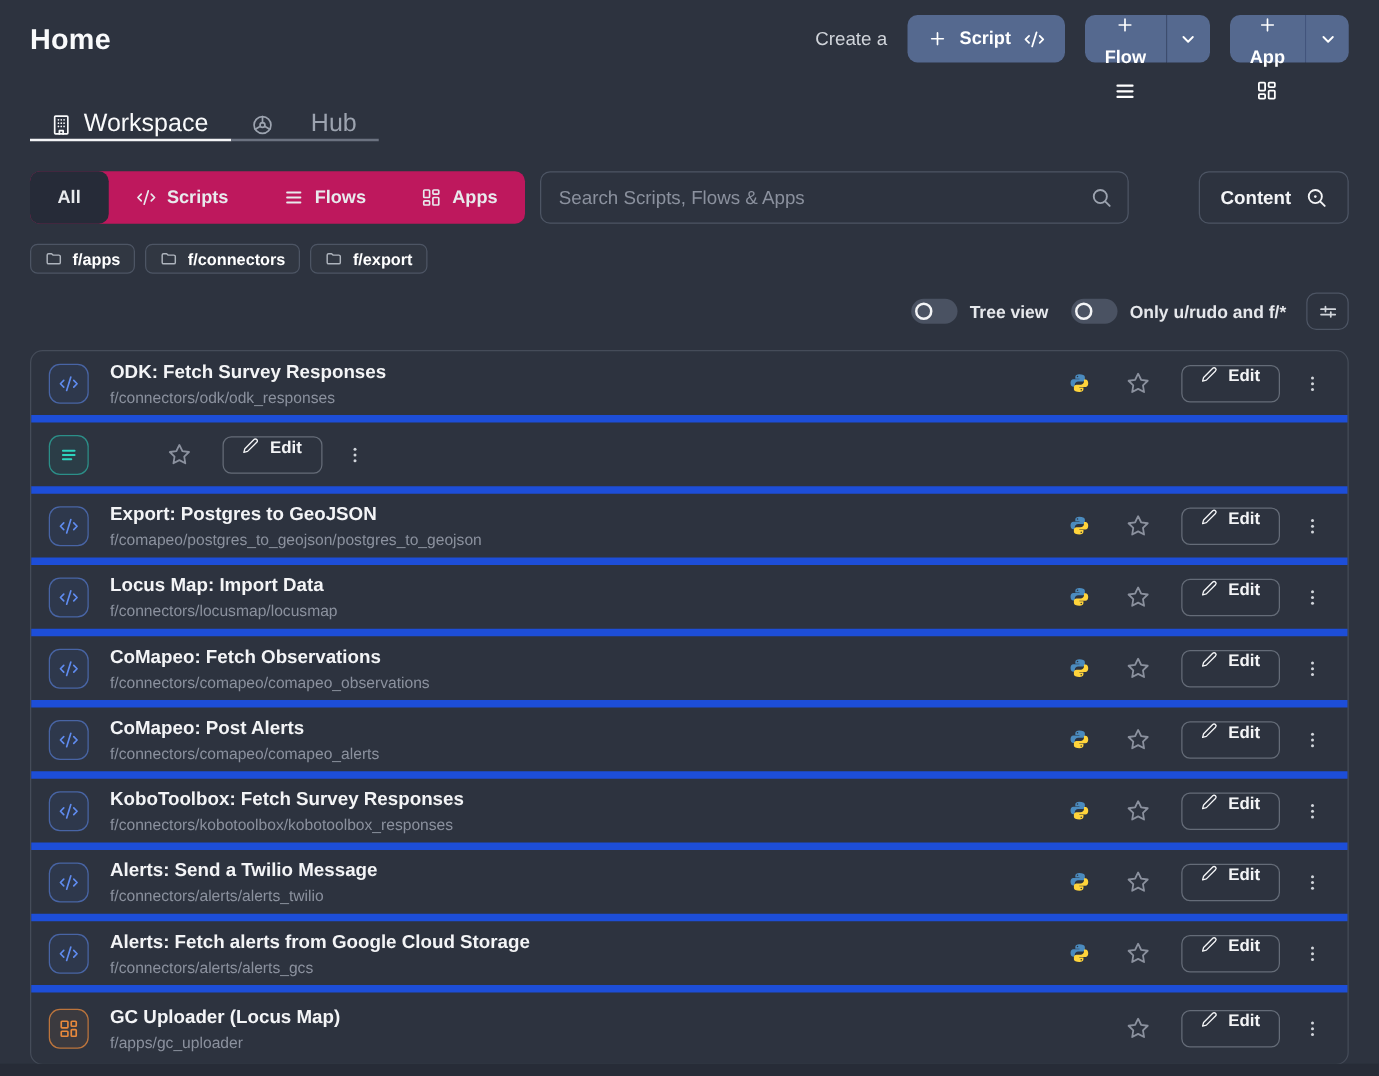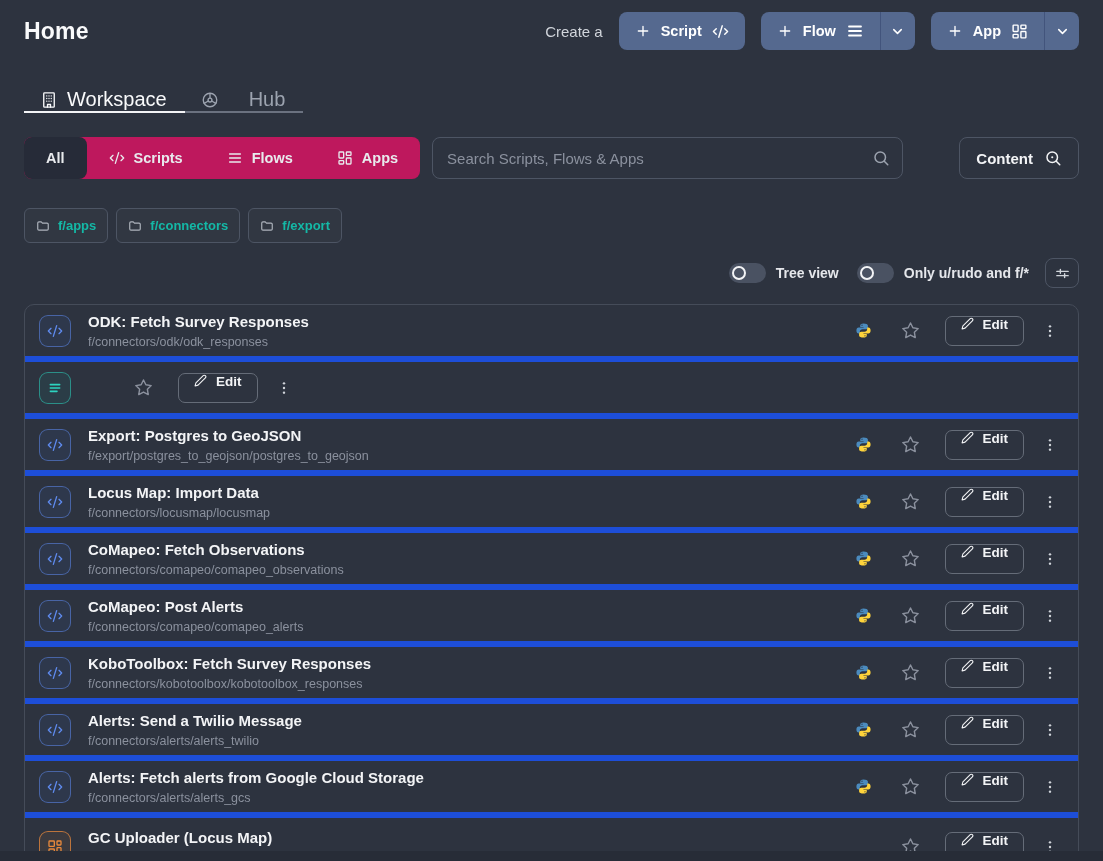--- a/index.html
+++ b/index.html
@@ -21,21 +21,21 @@
   .page-title { font-size: 23px; font-weight: 700; color: #f9fafb; letter-spacing: .2px; }
   .create-row { display: flex; align-items: center; gap: 16px; }
   .create-label { font-size: 15px; color: #d1d5db; }
   .btn-group { display: flex; }
   .btn {
     background: #55698f; color: #fff; border: none; cursor: pointer;
     height: 38px; padding: 0 16px; border-radius: 8px;
     display: flex; align-items: center; gap: 10px;
     font-family: inherit; font-size: 14.5px; font-weight: 600;
   }
-  .btn.has-caret { border-radius: 8px 0 0 8px; }
+  .btn.has-caret { border-radius: 8px 0 0 8px; flex-direction: column; }
   .btn-caret {
     background: #55698f; border: none; border-left: 1px solid #42547c; cursor: pointer;
     width: 35px; height: 38px; border-radius: 0 8px 8px 0;
     display: flex; align-items: center; justify-content: center; color: #fff;
   }
 
   
   .tabs { display: flex; margin: 38px 24px 0 24px; }
   .tab {
     display: flex; align-items: center; gap: 9px; cursor: pointer;
@@ -67,22 +67,22 @@
   .content-btn {
     display: flex; align-items: center; gap: 11px; cursor: pointer;
     background: transparent; border: 1px solid #4d5564; border-radius: 8px;
     padding: 0 16px; color: #f3f4f6; font-size: 15px; font-weight: 600; font-family: inherit; margin-left: 44px;
   }
 
   
   .chips { display: flex; gap: 8px; margin: 16px 24px 0 24px; }
   .chip {
     display: flex; align-items: center; gap: 8px; cursor: pointer;
-    height: 35px; padding: 0 11px; border: 1px solid #4d5564; border-radius: 6px;
-    background: rgba(255,255,255,.02); color: #14b8a6; font-size: 13px; font-weight: 600; margin-top: 13px;
+    height: 24px; padding: 0 11px; border: 1px solid #4d5564; border-radius: 6px;
+    background: rgba(255,255,255,.02); color: #ffffff; font-size: 13px; font-weight: 600;
   }
   .chip svg { color: #aeb4bd; }
 
   
   .toggles-row { display: flex; align-items: center; justify-content: flex-end; gap: 10px; margin: 15px 24px 0 24px; }
   .switch {
     width: 37px; height: 20px; border-radius: 10px; background: #4a5262;
     position: relative; cursor: pointer; flex-shrink: 0;
   }
   .switch .knob {
@@ -358,21 +358,21 @@
   </div>
 
   <div class="row">
     <div class="item-icon script">
         <svg width="16" height="16" viewBox="0 0 24 24" fill="none" stroke="currentColor" stroke-width="2" stroke-linecap="round" stroke-linejoin="round">
           <path d="m18 16 4-4-4-4M6 8l-4 4 4 4M14.5 4l-5 16"></path>
         </svg>
       </div>
     <div class="row-text">
       <div class="item-title">Export: Postgres to GeoJSON</div>
-      <div class="item-path">f/export/postgres_to_geojson/postgres_to_geojson</div>
+      <div class="item-path">f/comapeo/postgres_to_geojson/postgres_to_geojson</div>
     </div>
     <div class="lang-slot">
       <svg width="17" height="17" viewBox="0 0 24 24">
         <path fill="#4b8bbe" d="M11.9 2c-2.7 0-4.5 1.1-4.5 3v2h4.7v.7H5.2C3.2 7.7 2 9.3 2 11.9c0 2.7 1.2 4.3 3.2 4.3h1.6v-2.3c0-2 1.7-3.6 3.8-3.6h4.6c1.7 0 3-1.3 3-3V5c0-1.9-2.6-3-6.3-3zm-2 1.6c.5 0 .9.4.9.9s-.4.9-.9.9-.9-.4-.9-.9.4-.9.9-.9z"></path>
         <path fill="#ffd43b" d="M12.1 22c2.7 0 4.5-1.1 4.5-3v-2h-4.7v-.7h6.9c2 0 3.2-1.6 3.2-4.2 0-2.7-1.2-4.3-3.2-4.3h-1.6v2.3c0 2-1.7 3.6-3.8 3.6H8.8c-1.7 0-3 1.3-3 3V19c0 1.9 2.6 3 6.3 3zm2-1.6c-.5 0-.9-.4-.9-.9s.4-.9.9-.9.9.4.9.9-.4.9-.9.9z"></path>
       </svg>
     </div>
     <button class="star-btn">
       <svg width="19" height="19" viewBox="0 0 24 24" fill="none" stroke="currentColor" stroke-width="1.8" stroke-linejoin="round">
           <polygon points="12 2.5 15 8.6 21.7 9.6 16.9 14.3 18 21 12 17.8 6 21 7.1 14.3 2.3 9.6 9 8.6"></polygon>

